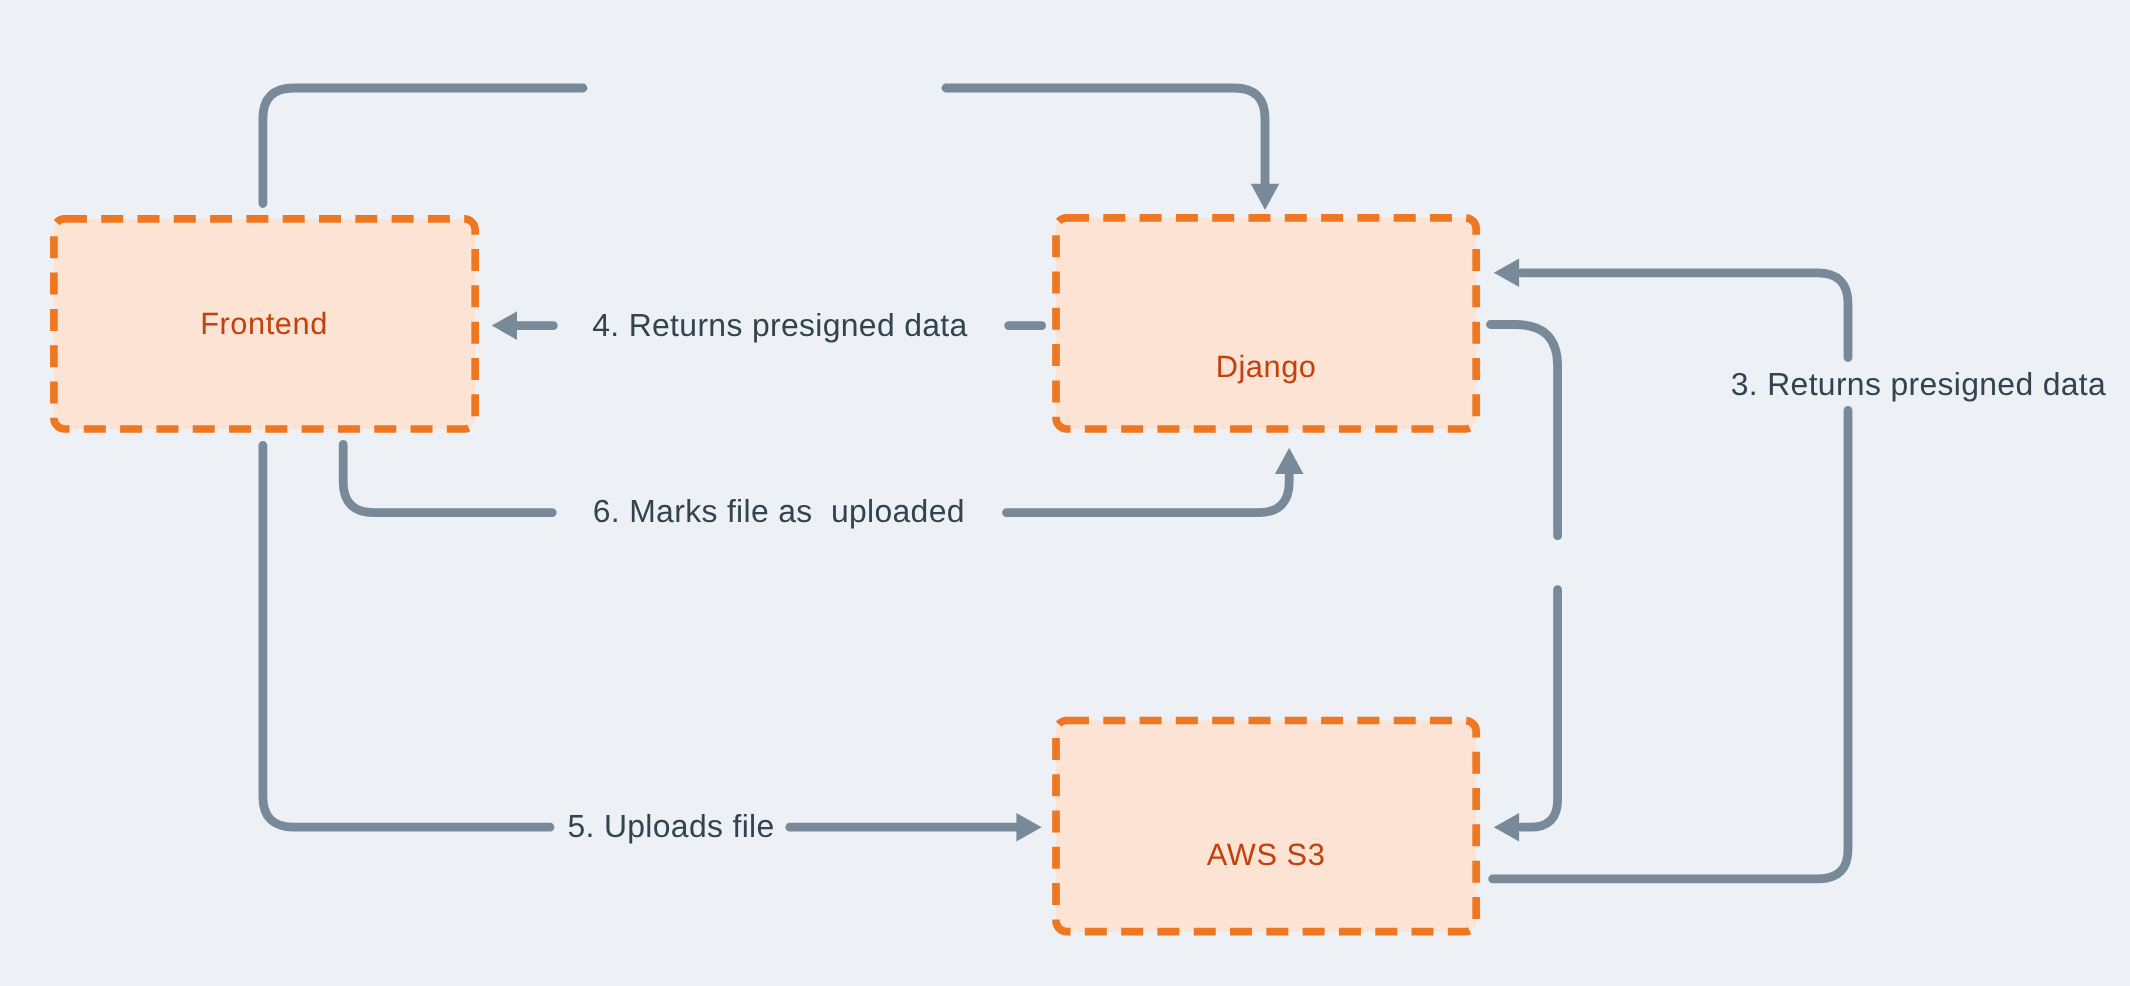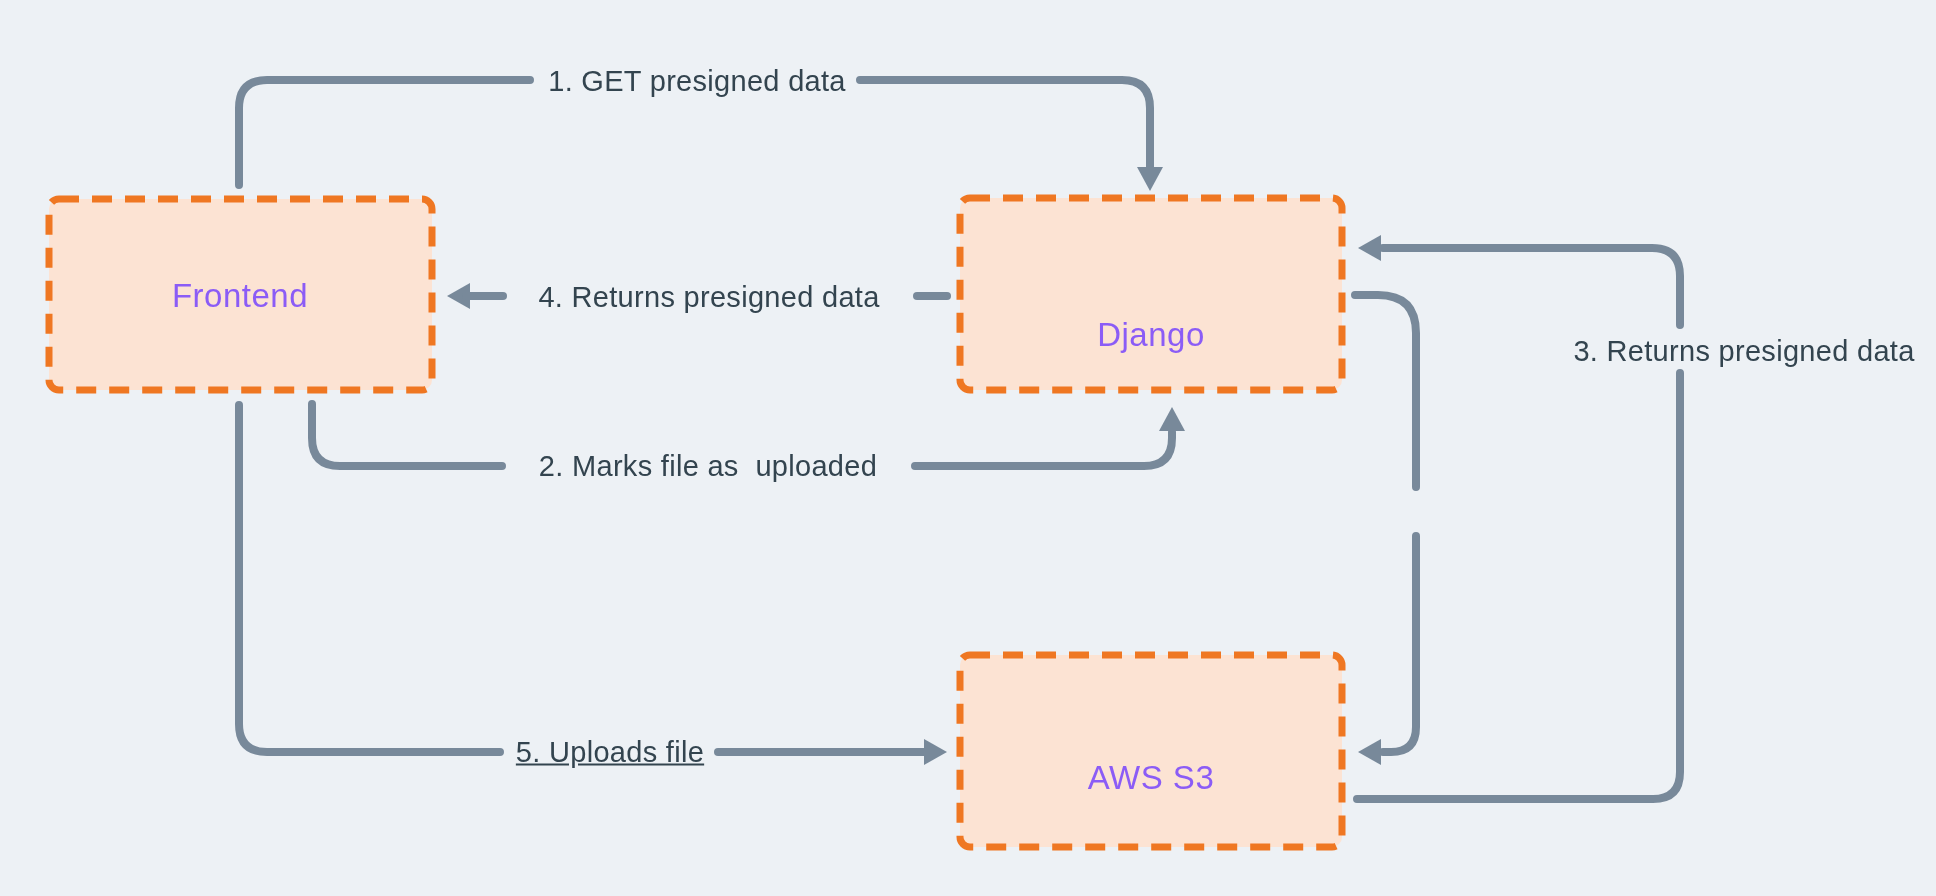--- a/index.html
+++ b/index.html
@@ -40,22 +40,22 @@
     fill: #78899a;
     stroke: none;
   }
   .label {
     position: absolute;
     transform: translate(-50%, -50%);
     white-space: pre;
     line-height: 1;
   }
   .node-label {
-    font-size: 33px;
-    color: #8b5cf6;
+    font-size: 28px;
+    color: #c2410c;
     letter-spacing: 0.5px;
   }
   .edge-label {
     font-size: 29px;
     color: #33444f;
     letter-spacing: 0.3px;
   }
 </style>
 </head>
 <body>
@@ -90,19 +90,18 @@
 
     <path class="edge-line" d="M 312 404 L 312 438 Q 312 466 340 466 L 502 466"></path>
     <path class="edge-line" d="M 915 466 L 1144 466 Q 1172 466 1172 438 L 1172 432"></path>
     <path class="edge-arrowhead" d="M 1172 407 L 1159 431 L 1185 431 Z"></path>
   </svg>
 
   <div class="label node-label" style="left:240px; top:295px;">Frontend</div>
   <div class="label node-label" style="left:1151px; top:294px;margin-top:40px;">Django</div>
   <div class="label node-label" style="left:1151px; top:777px;">AWS S3</div>
 
-  <div class="label edge-label" style="left:697px; top:81px;">1. GET presigned data</div>
   <div class="label edge-label" style="left:1744px; top:351px;">3. Returns presigned data</div>
   <div class="label edge-label" style="left:709px; top:297px;text-align:right;">4. Returns presigned data</div>
-  <div class="label edge-label" style="left:610px; top:752px;text-decoration:underline;">5. Uploads file</div>
-  <div class="label edge-label" style="left:708px; top:466px;">2. Marks file as  uploaded</div>
+  <div class="label edge-label" style="left:610px; top:752px;">5. Uploads file</div>
+  <div class="label edge-label" style="left:708px; top:466px;">6. Marks file as  uploaded</div>
 
 </div>
 
 </body></html>

